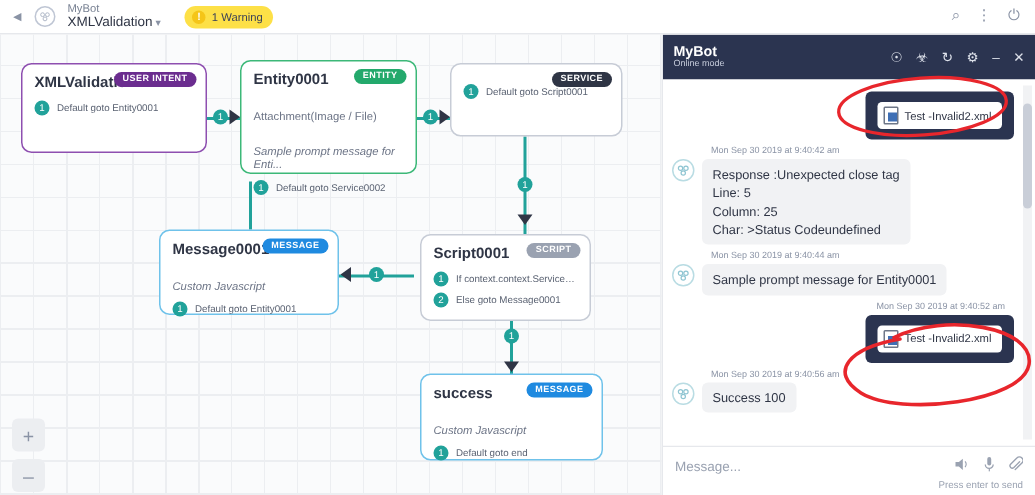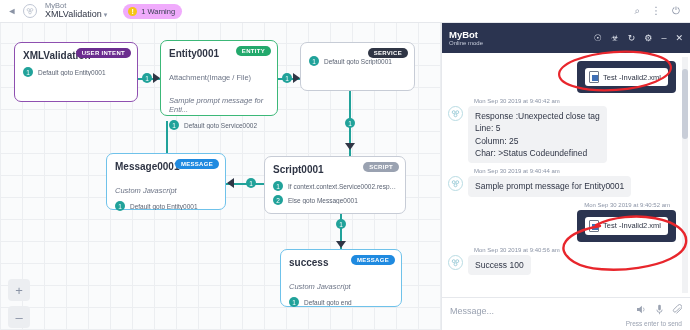--- a/index.html
+++ b/index.html
@@ -26,21 +26,21 @@
     width: 14px; height: 14px; border-radius: 50%;
     border: 1px solid #bfc6d4; margin-left: 2px;
     display: flex; align-items: center; justify-content: center;
     color: #aeb6c5; font-size: 7px;
   }
   .bot-titles { margin-left: 8px; line-height: 1.08; }
   .bot-name { font-size: 7.5px; color: #7a8394; }
   .bot-flow { font-size: 9px; color: #2f3545; }
   .bot-flow .caret { font-size: 7px; color: #8a93a5; margin-left: 2px; }
   .warning-pill {
-    margin-left: 16px; height: 15px; background: #f0abfc;
+    margin-left: 16px; height: 15px; background: #fde047;
     border-radius: 8px; display: flex; align-items: center;
     padding: 0 7px 0 5px; gap: 4px; cursor: pointer; text-align: center;
   }
   .warn-dot {
     width: 9px; height: 9px; border-radius: 50%; background: #f5c518;
     color: #fff; font-size: 7px; display: flex;
     align-items: center; justify-content: center; font-weight: bold;
   }
   .warn-text { font-size: 7.5px; color: #3c4257; }
   .topbar-right {
@@ -88,21 +88,21 @@
     font-size: 6.5px; color: #5a6272; white-space: nowrap;
     overflow: hidden; text-overflow: ellipsis;
   }
 
   .n-xml     { left: 14px;  top: 19px;  width: 124px; height: 60px;
                border: 1.5px solid #8e4fb0; }
   .n-entity  { left: 160px; top: 17px;  width: 118px; height: 76px;
                border: 1.5px solid #3cb878; }
   .n-service { left: 300px; top: 19px;  width: 115px; height: 49px;
                border: 1.5px solid #c7ccd6; }
-  .n-script  { left: 264px; top: 133px; width: 142px; height: 58px;
+  .n-script  { left: 280px; top: 133px; width: 114px; height: 58px;
                border: 1.5px solid #c7ccd6; }
   .n-message { left: 106px; top: 130px; width: 120px; height: 57px;
                border: 1.5px solid #6fc2ea; }
   .n-success { left: 280px; top: 226px; width: 122px; height: 58px;
                border: 1.5px solid #6fc2ea; }
 
   
   .edge { position: absolute; background: #21a29a; }
   .edge-dot {
     position: absolute; width: 10px; height: 10px; border-radius: 50%;

